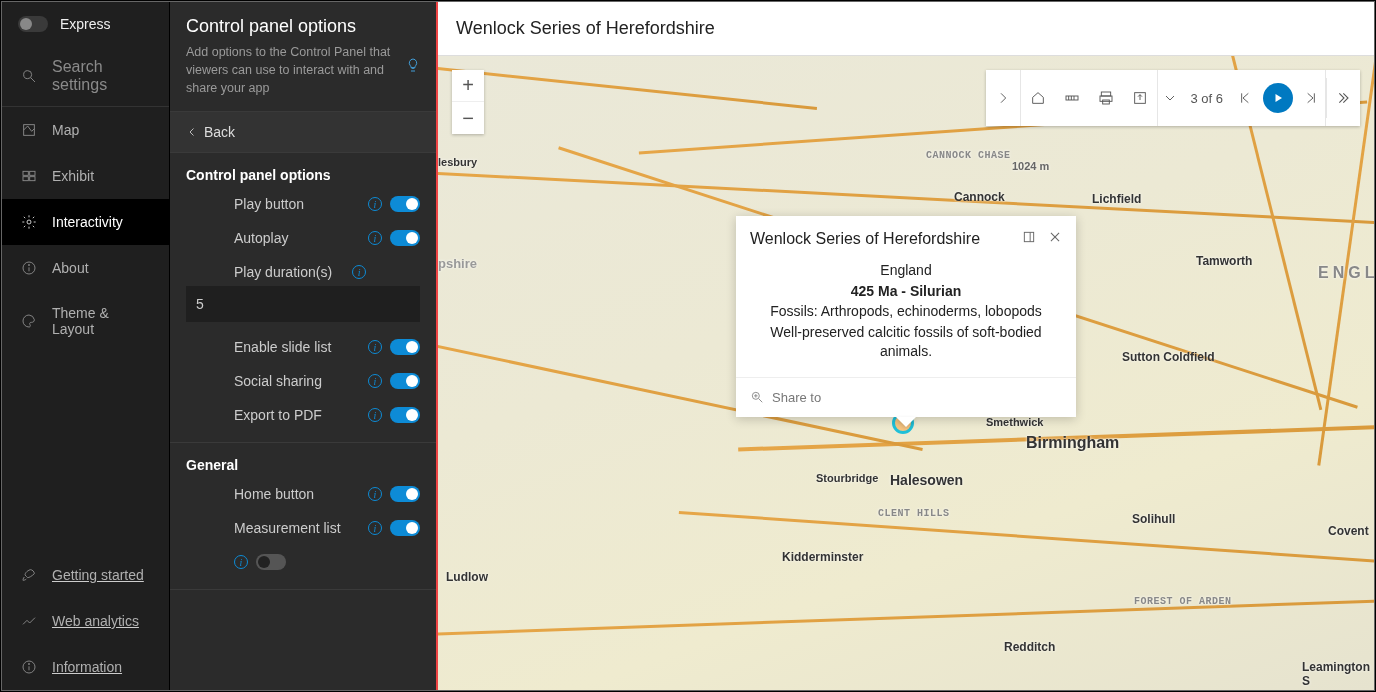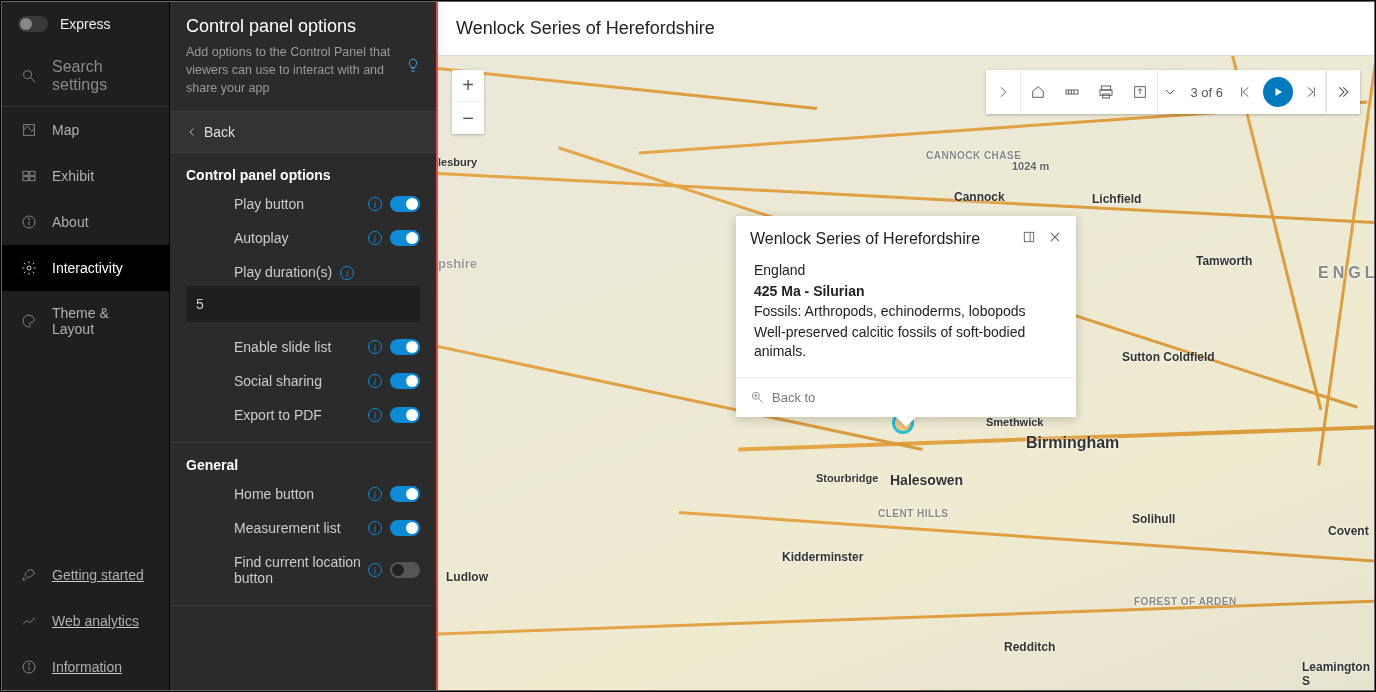--- a/index.html
+++ b/index.html
@@ -19,56 +19,56 @@
 .icon svg { width: 16px; height: 16px; stroke: currentColor; fill: none; stroke-width: 1.4; }
 .config-panel { width: 268px; background: #2b2b2b; color: #ddd; display: flex; flex-direction: column; border-right: 2px solid #ef4444; overflow: hidden; }
 .panel-header { padding: 14px 16px 14px; border-bottom: 1px solid #3a3a3a; position: relative; }
 .panel-title { font-size: 18px; color: #fff; font-weight: 400; margin-bottom: 6px; }
 .panel-sub { font-size: 12.5px; color: #9a9a9a; line-height: 1.45; max-width: 210px; }
 .bulb-icon { position: absolute; right: 14px; top: 54px; color: #44a6e4; }
 .back-row { display: flex; align-items: center; gap: 6px; padding: 12px 16px; background: #333; border-bottom: 1px solid #3a3a3a; cursor: pointer; font-size: 14px; color: #ddd; }
 .section { padding: 6px 16px 10px; border-bottom: 1px solid #3a3a3a; }
 .section-title { font-size: 14px; color: #fff; font-weight: 600; padding: 8px 0 4px; }
 .opt-row { display: flex; align-items: center; justify-content: space-between; padding: 9px 0; font-size: 14px; color: #ccc; margin-left: 48px; }
-.opt-left { display: flex; align-items: flex-end; gap: 8px; }
+.opt-left { display: flex; align-items: center; gap: 20px; }
 .switch-wrap { display: flex; align-items: center; gap: 8px; }
 .info-icon { width: 14px; height: 14px; border: 1.3px solid #0d8bd6; color: #0d8bd6; border-radius: 50%; display: inline-flex; align-items: center; justify-content: center; font-size: 10px; font-style: italic; font-family: Georgia, serif; }
 .switch { width: 30px; height: 16px; border-radius: 8px; background: #0d8bd6; position: relative; cursor: pointer; }
 .switch .knob { width: 12px; height: 12px; border-radius: 50%; background: #fff; position: absolute; top: 2px; right: 2px; }
 .switch.off { background: #555; }
 .switch.off .knob { right: auto; left: 2px; background: #222; }
 .text-input { width: 100%; background: #1f1f1f; color: #ccc; border: none; padding: 10px 10px; font-size: 14px; margin: 4px 0 8px; }
 .map-area { flex: 1; position: relative; background: #f2efe4; overflow: hidden; padding-left: 44px; }
 .map-title-bar { position: absolute; top: 0; left: 0; right: 0; height: 54px; background: #fff; border-bottom: 1px solid #ddd; display: flex; align-items: center; padding: 0 18px; z-index: 5; }
 .map-title { font-size: 18px; color: #222; font-weight: 500; }
 .zoom-ctrl { position: absolute; top: 68px; left: 14px; width: 32px; background: #fff; box-shadow: 0 1px 3px rgba(0,0,0,0.25); z-index: 10; }
 .zoom-btn { width: 32px; height: 32px; display: flex; align-items: center; justify-content: center; font-size: 20px; color: #555; cursor: pointer; border-bottom: 1px solid #eee; }
 .zoom-btn:last-child { border-bottom: none; }
-.map-toolbar { position: absolute; top: 68px; right: 14px; height: 44px; background: #fff; box-shadow: 0 1px 3px rgba(0,0,0,0.25); display: flex; align-items: center; z-index: 10; }
+.map-toolbar { position: absolute; top: 68px; right: 14px; height: 56px; background: #fff; box-shadow: 0 1px 3px rgba(0,0,0,0.25); display: flex; align-items: center; z-index: 10; }
 .tb-group { display: flex; align-items: center; height: 100%; border-right: 1px solid #e6e6e6; }
 .tb-group:last-child { border-right: none; }
 .tb-btn { width: 34px; height: 40px; display: flex; align-items: center; justify-content: center; color: #555; cursor: pointer; }
 .tb-btn svg { width: 16px; height: 16px; stroke: currentColor; fill: none; stroke-width: 1.4; }
 .tb-text { padding: 0 8px; font-size: 13px; color: #555; }
 .play-circle { width: 30px; height: 30px; border-radius: 50%; background: #0079c1; display: flex; align-items: center; justify-content: center; margin: 0 4px; }
 .play-circle svg { stroke: none; fill: #fff; width: 12px; height: 12px; }
 .expand-btn { width: 34px; height: 40px; display: flex; align-items: center; justify-content: center; border-left: 1px solid #e6e6e6; }
 .popup { position: absolute; width: 340px; background: #fff; box-shadow: 0 2px 10px rgba(0,0,0,0.2); z-index: 20; }
 .popup-header { display: flex; align-items: center; justify-content: space-between; padding: 14px 14px 8px; }
 .popup-title { font-size: 16px; color: #222; font-weight: 500; }
 .popup-actions { display: flex; gap: 12px; color: #666; }
-.popup-body { padding: 4px 18px 14px; font-size: 14px; color: #222; border-bottom: 1px solid #eee; }
+.popup-body { padding: 4px 18px 14px; text-align: center; font-size: 14px; color: #222; border-bottom: 1px solid #eee; }
 .popup-body .line { margin: 1px 0; line-height: 1.4; }
 .popup-body .bold { font-weight: 600; }
 .popup-footer { display: flex; align-items: center; gap: 8px; padding: 12px 14px; color: #777; font-size: 13px; }
 .popup-pointer { position: absolute; bottom: -10px; left: 50%; margin-left: -10px; width: 0; height: 0; border-left: 10px solid transparent; border-right: 10px solid transparent; border-top: 10px solid #fff; filter: drop-shadow(0 2px 2px rgba(0,0,0,0.15)); }
 .map-bg { position: absolute; top: 54px; left: 0; right: 0; bottom: 0; background: linear-gradient(160deg, #eae8d8 0%, #ece9d4 40%, #efebcf 70%, #e6e3cf 100%); }
 .road { position: absolute; background: linear-gradient(90deg, #e6a648, #d99a3c); height: 3px; }
 .map-label { position: absolute; font-size: 12px; color: #333; font-weight: 600; text-shadow: 0 0 3px #fff; }
-.map-label.small { font-size: 10px; color: #888; text-transform: uppercase; font-weight: 600; letter-spacing: 0.5px; }
+.map-label.small { font-size: 10px; color: #888; text-transform: uppercase; font-weight: 600; letter-spacing: 0.5px; font-family: Liberation Mono, monospace; }
 .marker-ring { position: absolute; width: 22px; height: 22px; border: 3px solid #20c0d8; border-radius: 50%; background: rgba(255,160,50,0.5); }
 </style>
 </head>
 <body>
 
 <div class="app">
   <div class="sidebar-nav">
     <div class="nav-top">
       <div class="express-row">
         <div class="toggle-pill">
@@ -98,38 +98,38 @@
         <span class="icon">
             <svg viewBox="0 0 24 24">
               <rect x="3" y="5" width="8" height="6"></rect>
               <rect x="13" y="5" width="8" height="6"></rect>
               <rect x="3" y="13" width="8" height="6"></rect>
               <rect x="13" y="13" width="8" height="6"></rect>
             </svg>
           </span>
         <span>Exhibit</span>
       </div>
+      <div class="nav-item active">
+        <span class="icon" style="color:#ddd">
+            <svg viewBox="0 0 24 24">
+              <circle cx="12" cy="12" r="3"></circle>
+              <path d="M12 2v3M12 19v3M4.2 4.2l2.1 2.1M17.7 17.7l2.1 2.1M2 12h3M19 12h3M4.2 19.8l2.1-2.1M17.7 6.3l2.1-2.1"></path>
+            </svg>
+          </span>
+        <span>Interactivity</span>
+      </div>
       <div class="nav-item">
         <span class="icon">
             <svg viewBox="0 0 24 24">
               <circle cx="12" cy="12" r="9"></circle>
               <line x1="12" y1="11" x2="12" y2="17"></line>
               <circle cx="12" cy="7.5" r="0.8" fill="currentColor"></circle>
             </svg>
           </span>
         <span>About</span>
-      </div>
-      <div class="nav-item active">
-        <span class="icon" style="color:#ddd">
-            <svg viewBox="0 0 24 24">
-              <circle cx="12" cy="12" r="3"></circle>
-              <path d="M12 2v3M12 19v3M4.2 4.2l2.1 2.1M17.7 17.7l2.1 2.1M2 12h3M19 12h3M4.2 19.8l2.1-2.1M17.7 6.3l2.1-2.1"></path>
-            </svg>
-          </span>
-        <span>Interactivity</span>
       </div>
       <div class="nav-item">
         <span class="icon">
             <svg viewBox="0 0 24 24">
               <path d="M12 3a9 9 0 1 0 0 18c1.5 0 2-1 2-2s-1-1.5-1-3 1-2 3-2 4-1 4-4a9 9 0 0 0-8-7z"></path>
             </svg>
           </span>
         <span>Theme &amp; Layout</span>
       </div>
     </div>
@@ -250,21 +250,20 @@
       <div class="opt-row">
         <span>Measurement list</span>
         <span class="switch-wrap">
             <span class="info-icon">i</span>
             <span class="switch">
               <span class="knob"></span>
             </span>
           </span>
       </div>
       <div class="opt-row">
-        <span style="max-width:150px">Find current location button</span>
         <span class="switch-wrap">
             <span class="info-icon">i</span>
             <span class="switch off">
               <span class="knob"></span>
             </span>
           </span>
       </div>
     </div>
   </div>
 
@@ -404,18 +403,18 @@
         <div class="line">Fossils: Arthropods, echinoderms, lobopods</div>
         <div class="line">Well-preserved calcitic fossils of soft-bodied animals.</div>
       </div>
       <div class="popup-footer">
         <svg width="14" height="14" viewBox="0 0 24 24" stroke="#888" fill="none" stroke-width="1.6">
             <circle cx="10" cy="10" r="6"></circle>
             <line x1="15" y1="15" x2="21" y2="21"></line>
             <line x1="10" y1="7" x2="10" y2="13"></line>
             <line x1="7" y1="10" x2="13" y2="10"></line>
           </svg>
-        <span>Back to</span>
+        <span>Share to</span>
       </div>
       <div class="popup-pointer"></div>
     </div>
   </div>
 </div>
 
 </body></html>

